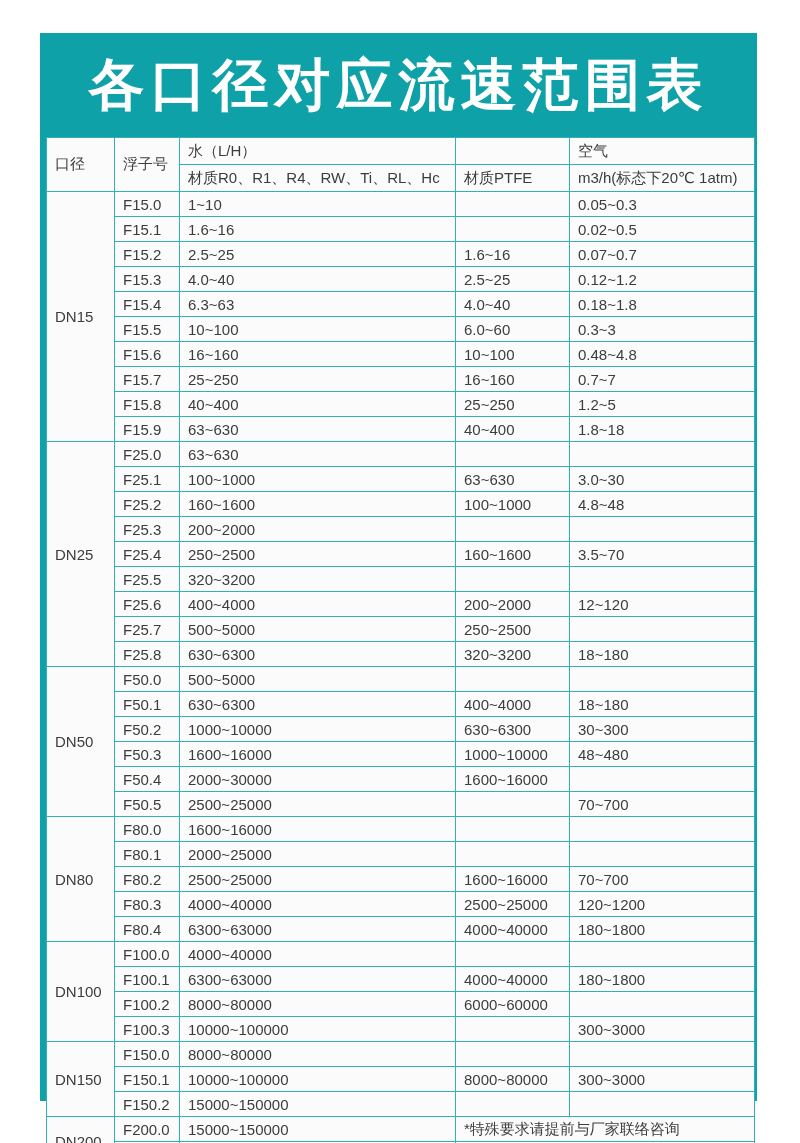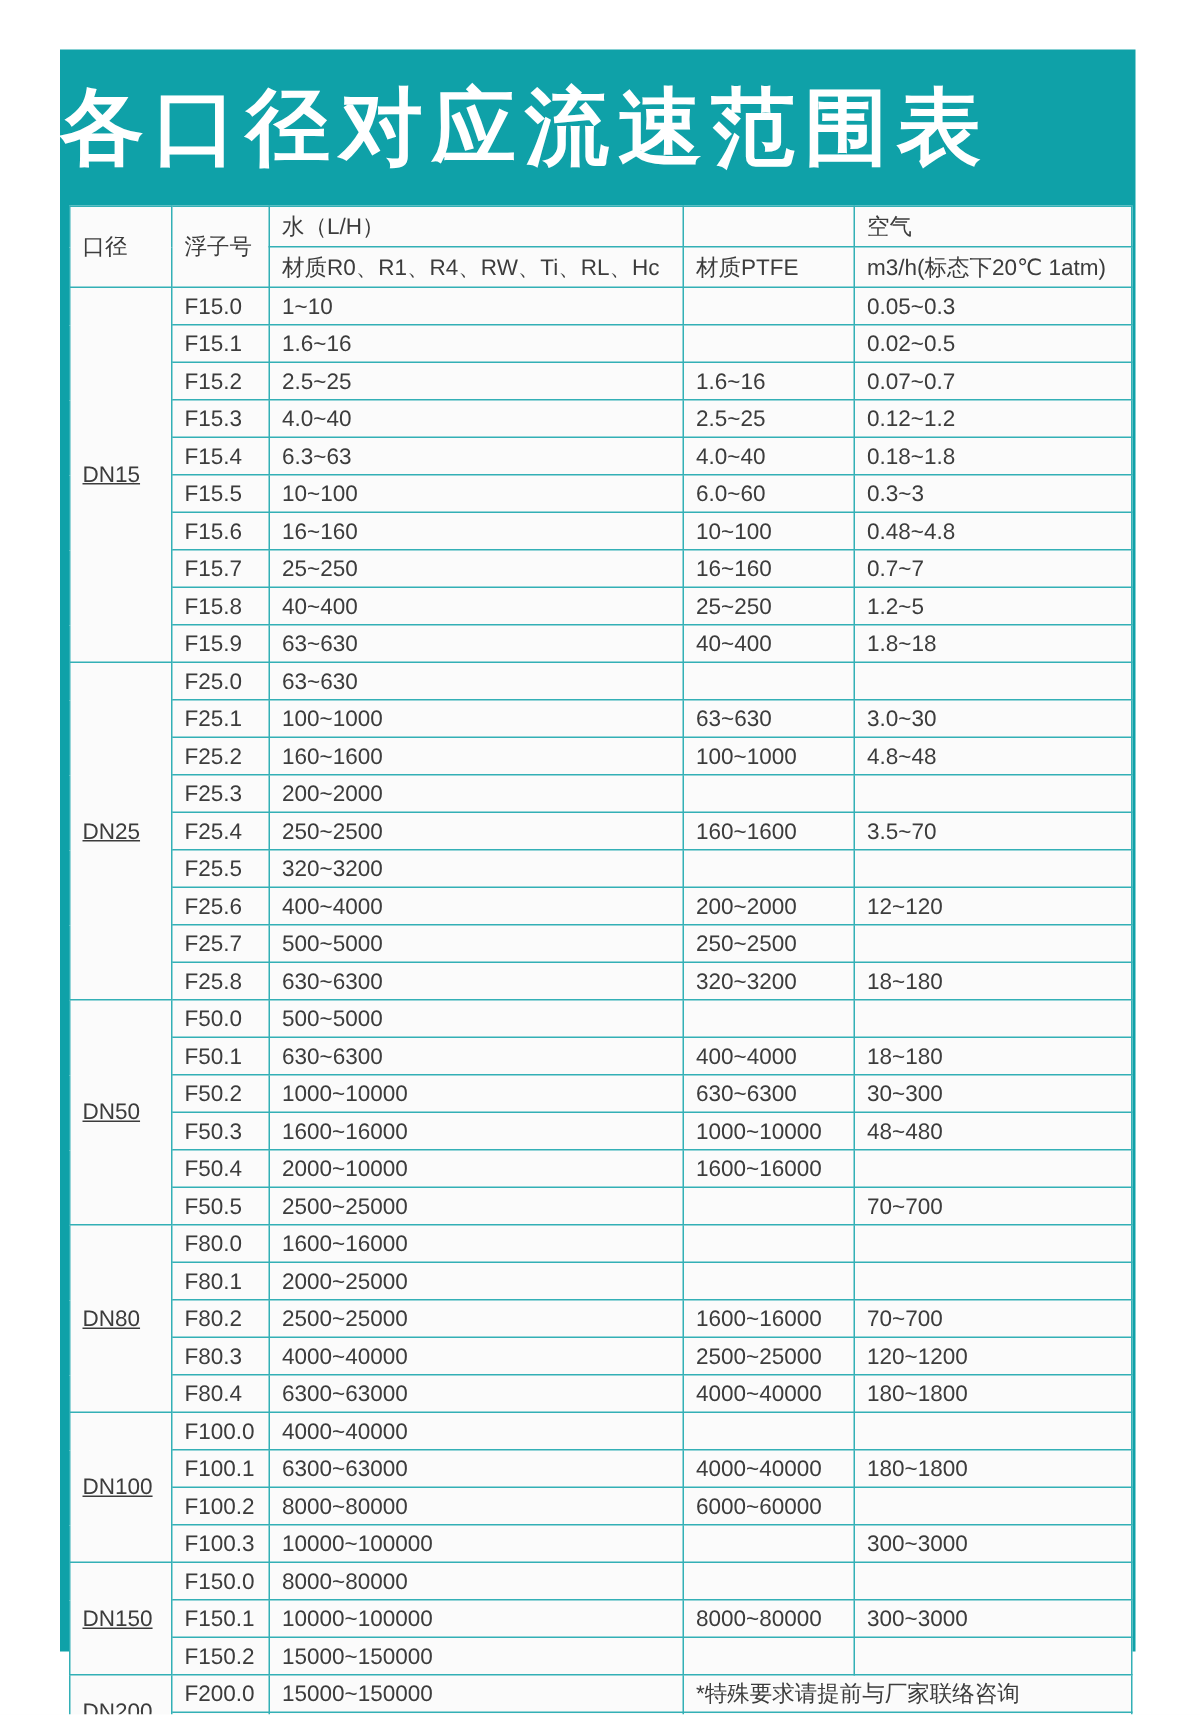--- a/index.html
+++ b/index.html
@@ -25,20 +25,21 @@
     position: absolute;
     left: 40px;
     top: 33px;
     width: 717px;
     height: 1068px;
     background: var(--panel);
   }
   .title {
     height: 104px;
     line-height: 104px;
+    text-align: center;
     color: #ffffff;
     font-size: 56px;
     font-weight: bold;
     letter-spacing: 6px;
     white-space: nowrap;
   }
   .table-wrap {
     margin: 0 3px 0 6px;
   }
   table.flow {
@@ -54,21 +55,21 @@
     font-weight: normal;
     text-align: left;
     padding: 1px 4px 1px 8px;
     white-space: nowrap;
     overflow: hidden;
     vertical-align: middle;
   }
   thead th { height: 24px; }
   tbody td { height: 22px; }
   .c-center { text-align: center; padding-left: 2px; padding-right: 2px; }
-  td.diam { text-align: center; padding-left: 2px; padding-right: 2px; text-decoration: underline; }
+  td.diam { text-align: center; padding-left: 2px; padding-right: 2px; }
 </style>
 </head>
 <body>
 
 <div class="page">
   <div class="panel">
     <div class="title">各口径对应流速范围表</div>
     <div class="table-wrap">
       <table class="flow">
         <colgroup>
@@ -229,21 +230,21 @@
               <td>30~300</td>
             </tr>
             <tr>
               <td>F50.3</td>
               <td>1600~16000</td>
               <td>1000~10000</td>
               <td>48~480</td>
             </tr>
             <tr>
               <td>F50.4</td>
-              <td>2000~10000</td>
+              <td>2000~30000</td>
               <td>1600~16000</td>
               <td></td>
             </tr>
             <tr>
               <td>F50.5</td>
               <td>2500~25000</td>
               <td></td>
               <td>70~700</td>
             </tr>
             <tr>

